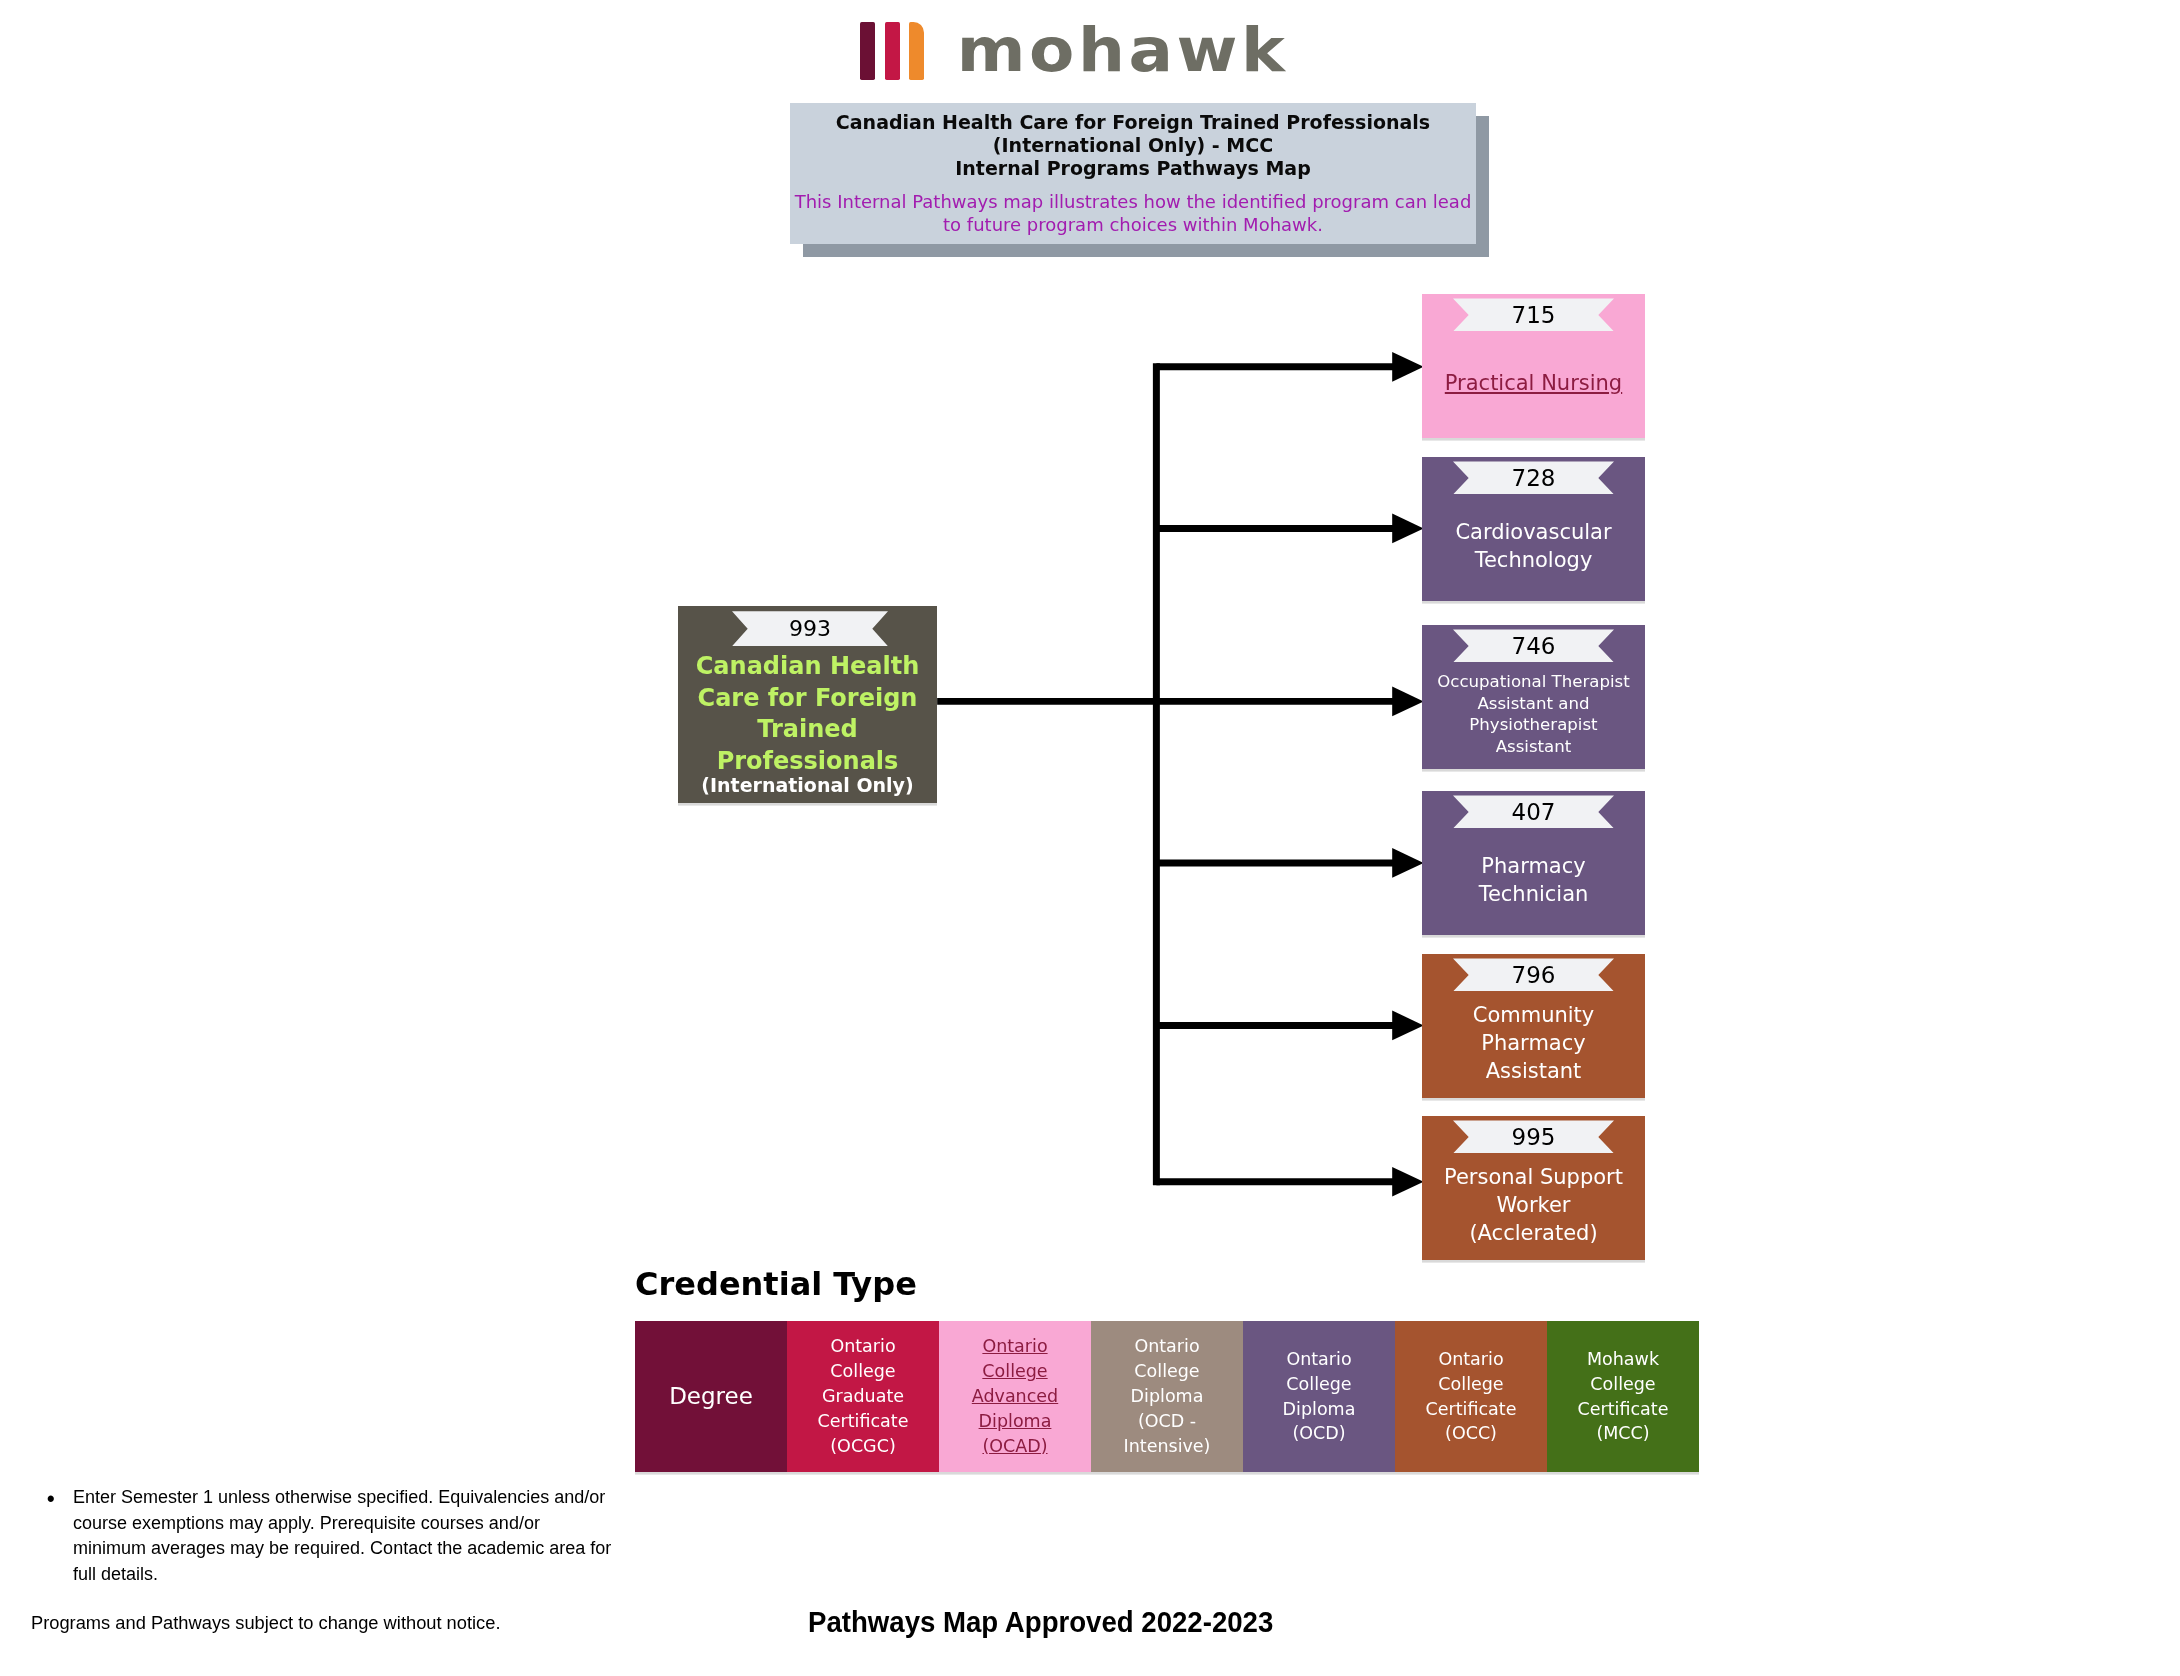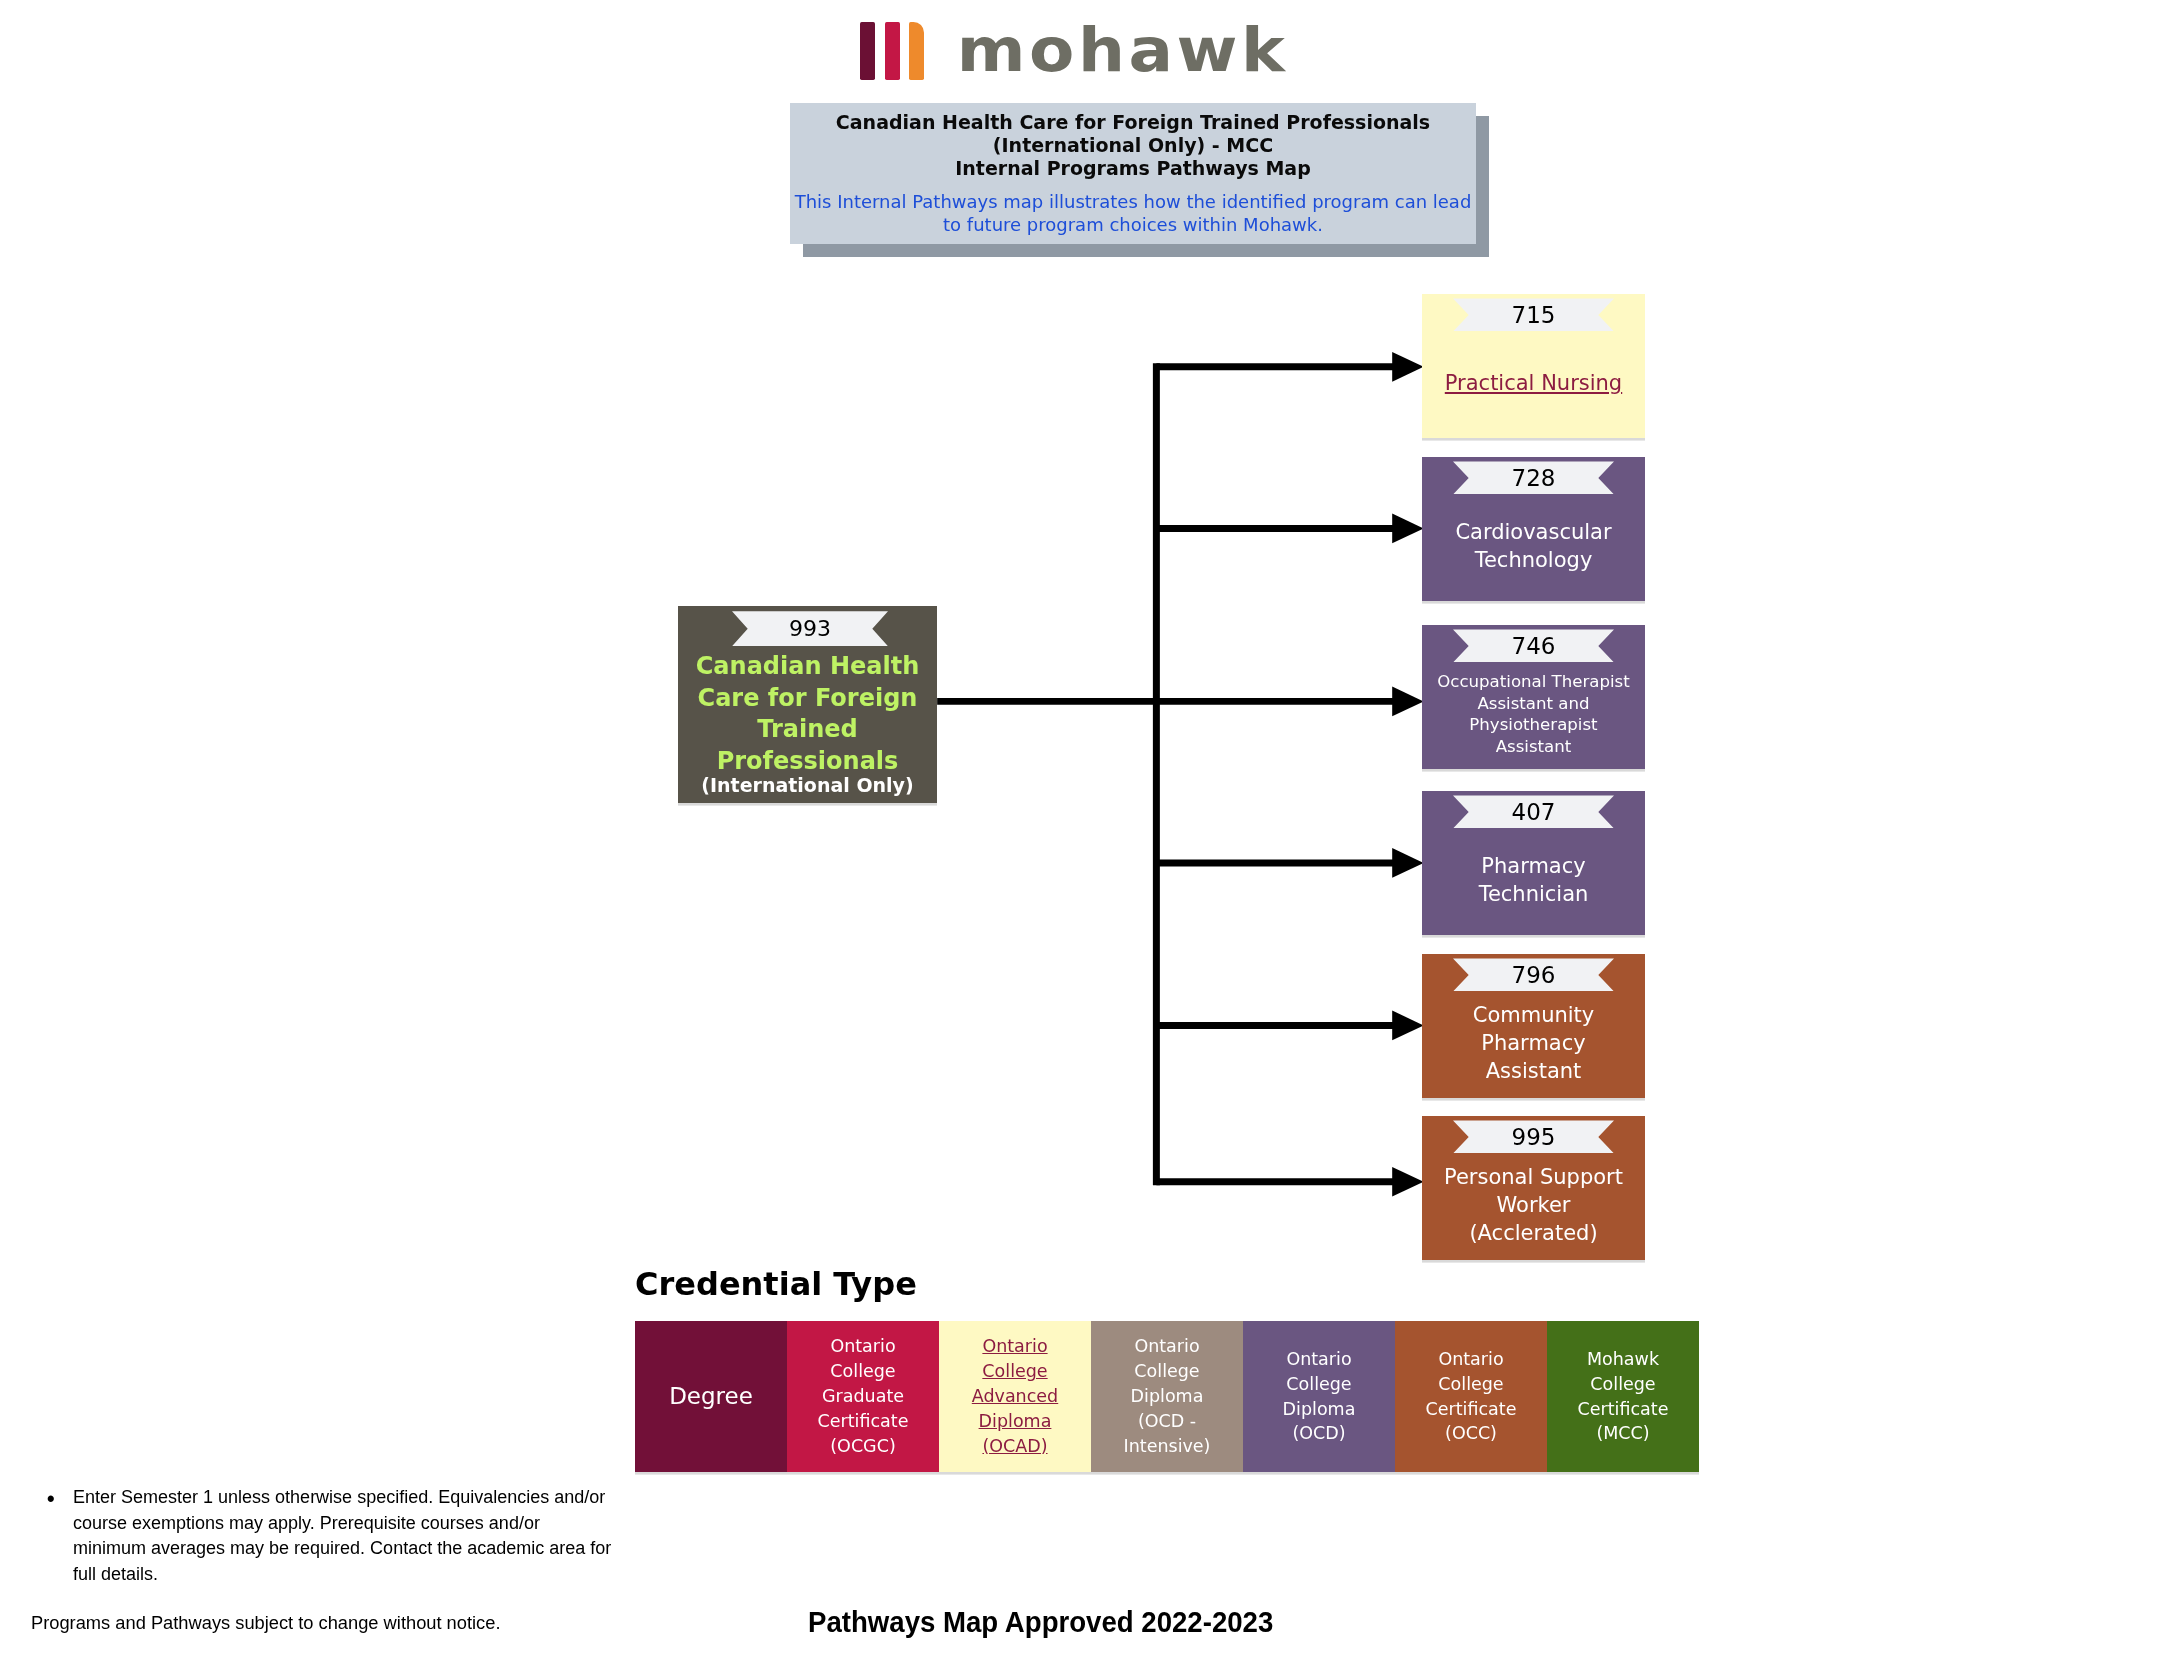--- a/index.html
+++ b/index.html
@@ -25,27 +25,27 @@
   }
 
   
   #header-box{
     position:absolute;left:790px;top:103px;width:686px;height:141px;
     background:#c9d2dc;box-shadow:13px 13px 0 #8f99a4;
     display:flex;flex-direction:column;justify-content:center;align-items:center;
     text-align:center;
   }
   #header-title{font-weight:bold;font-size:19px;line-height:1.22;color:#0a0a0a;}
-  #header-desc{margin-top:10.5px;font-size:18px;line-height:1.25;color:#1d4ed8;}
+  #header-desc{margin-top:10.5px;font-size:18px;line-height:1.25;color:#a21caf;}
 
   
   .pbox{position:absolute;box-shadow:0 2.6px 0 #d9d9d9;}
   #source-box{left:678px;top:606px;width:259px;height:197px;background:#575349;}
   .tbox{left:1422px;width:223px;height:144px;}
-  .bg-orange{background:#fef9c3;}
+  .bg-orange{background:#f9a8d4;}
   .bg-purple{background:#6a5681;}
   .bg-rust{background:#a5542f;}
   .txt-maroon{color:#8c1c41;text-decoration:underline;}
   .txt-white{color:#ffffff;}
 
   .ribbon{
     position:absolute;top:4.4px;left:31px;right:31px;height:33px;
     background:#f1f2f4;
     clip-path:polygon(0 0,100% 0,calc(100% - 15.7px) 50%,100% 100%,0 100%,15.7px 50%);
     display:flex;align-items:center;justify-content:center;

